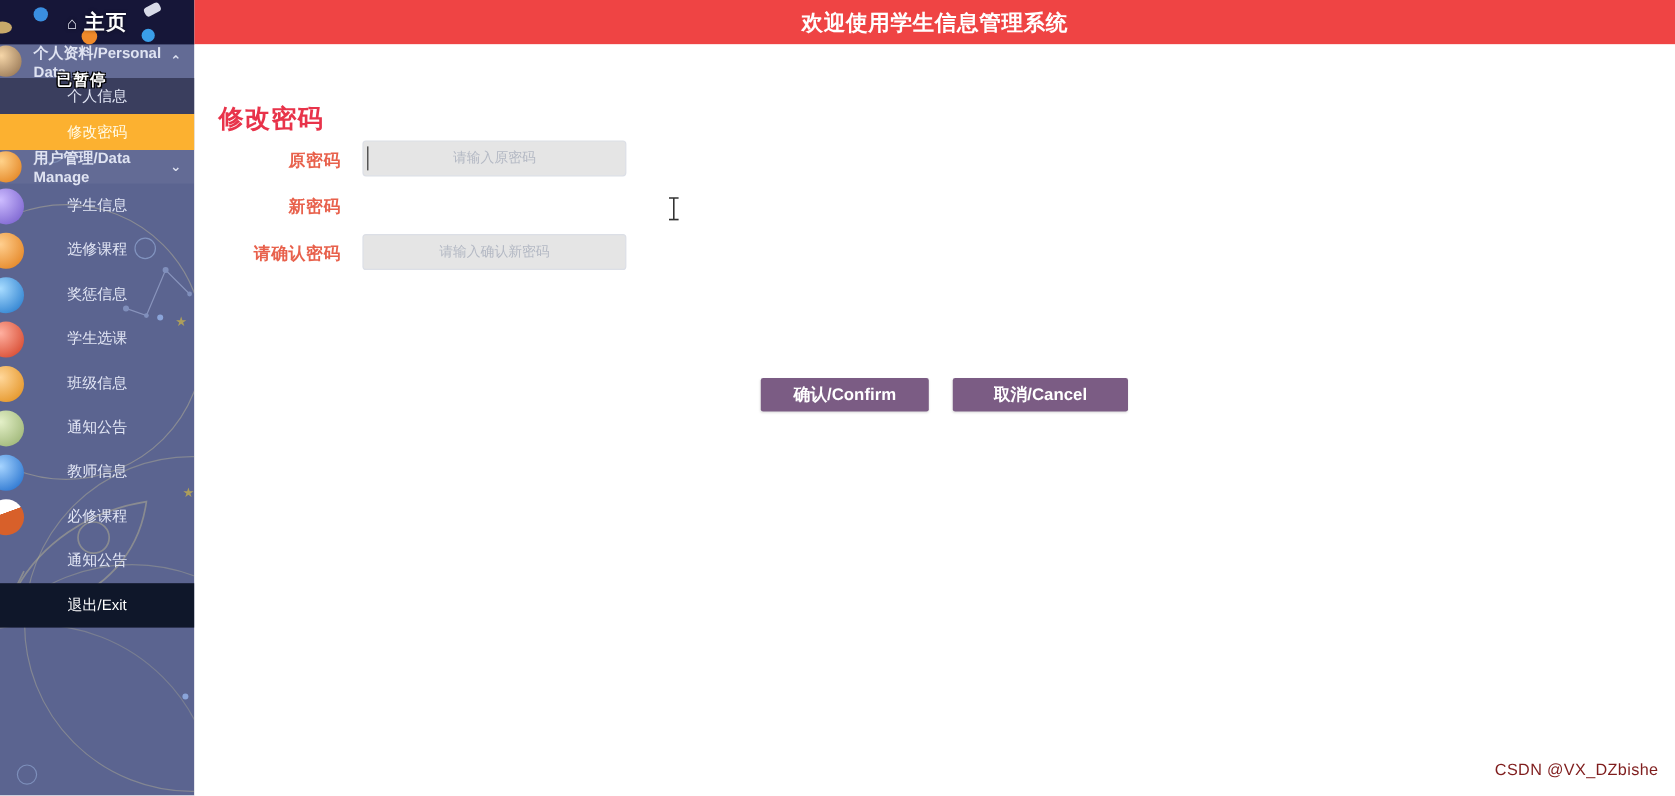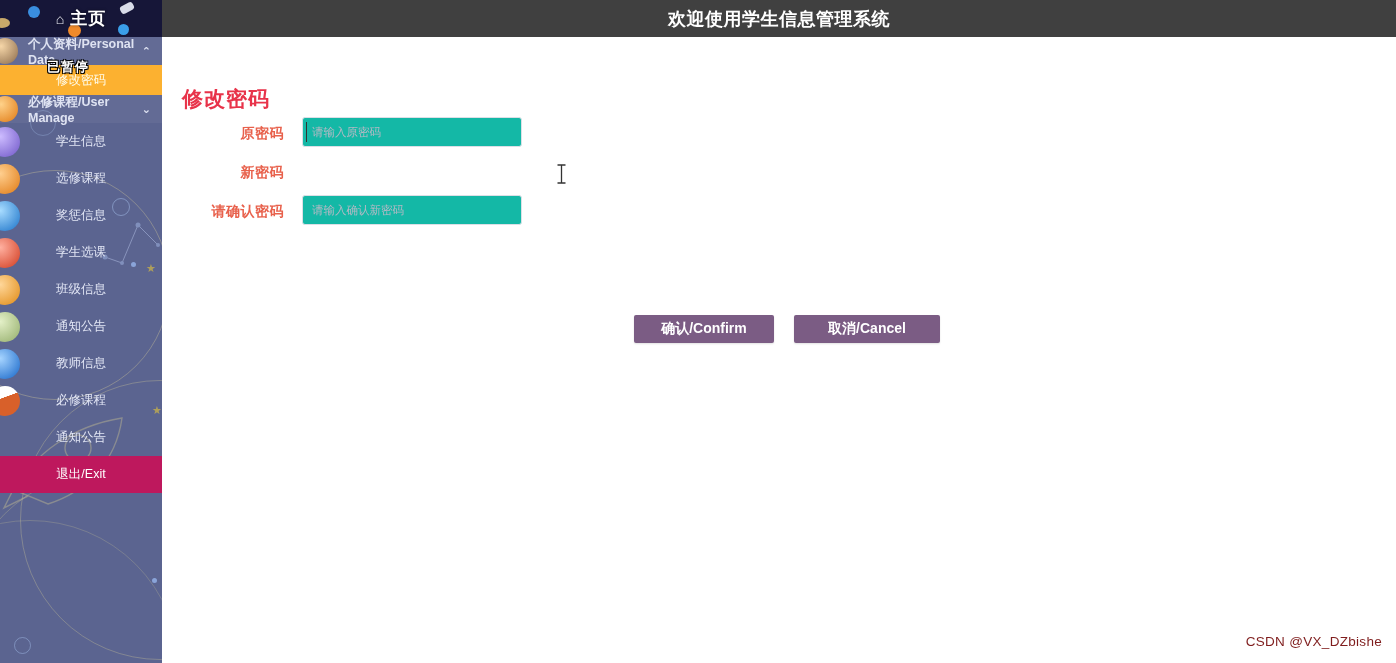--- a/index.html
+++ b/index.html
@@ -75,32 +75,32 @@
   }
   .group-head .chev { position: absolute; right: 11px; top: 50%; transform: translateY(-50%);
                       font-size: 11px; color: #dfe3f2; }
   .menu-item {
     position: relative; height: 37px; width: 162px;
     display: flex; align-items: center; justify-content: center;
     color: #e2e6f5; font-size: 12.5px;
   }
   .menu-item.sub-dark { background: #3a3e5e; height: 30px; }
   .menu-item.active-orange { background: #fcb130; color: #fffbe8; height: 30px; font-weight: 500;}
-  .menu-item.exit { background: #be185d; color: #ffffff; height: 37px; }
+  .menu-item.exit { background: #0f172a; color: #ffffff; height: 37px; }
   .pl-icon {
     position: absolute; left: -10px; top: 50%; transform: translateY(-50%);
     width: 30px; height: 30px; border-radius: 50%;
   }
   .pl-icon.sm { width: 26px; height: 26px; left: -8px; }
 
   
   .topbar {
     position: absolute; left: 162px; top: 0;
     width: 1234px; height: 37px;
-    background: #404040;
+    background: #ef4444;
     display: flex; align-items: center; justify-content: center;
   }
   .topbar-title {
     color: #ffffff; font-size: 18px; font-weight: bold; letter-spacing: .5px;
   }
 
   
   .content {
     position: absolute; left: 162px; top: 37px;
     width: 1234px; height: 626px; background: #ffffff;
@@ -113,25 +113,26 @@
   .form-row { position: relative; height: 39px; margin-bottom: 0px; }
   .form-label {
     position: absolute; left: 0; top: 0; width: 122px;
     text-align: right; line-height: 32px;
     color: #e8614c; font-size: 14px; font-weight: bold; letter-spacing: .5px;
   }
   .form-input {
     position: absolute; left: 140px; top: 0;
     width: 220px; height: 30px;
     border: 1px solid #dcdfe6; border-radius: 3px;
-    background: #14b8a6;
+    background: #e5e5e5;
     font-size: 11.5px; color: #333;
     padding: 0 9px;
     font-family: "Liberation Sans", sans-serif;
     outline: none;
+    text-align: center;
   }
   .form-input::placeholder { color: #b4b9c4; }
   .form-input.focused { border-color: #dcdfe6; }
   .caret {
     position: absolute; left: 144px; top: 5px;
     width: 1px; height: 20px; background: #333;
   }
   .text-cursor {
     position: absolute; left: 394px; top: 127px;
     width: 11px; height: 20px; z-index: 30;
@@ -200,27 +201,30 @@
       </div>
     </div>
 
     <div class="menu">
 
       <div class="group-head">
         <div class="pl-icon sm" style="background:radial-gradient(circle at 35% 32%, #f6d6a8, #8a6a4a);"></div>
         <span>个人资料/Personal Data</span>
         <span class="chev">⌃</span>
       </div>
+      <div class="menu-item sub-dark">
+        <span>个人信息</span>
+      </div>
       <div class="menu-item active-orange">
         <span>修改密码</span>
       </div>
 
       <div class="group-head">
         <div class="pl-icon sm" style="background:radial-gradient(circle at 35% 32%, #ffd28a, #e07a14);"></div>
-        <span>必修课程/User Manage</span>
+        <span>用户管理/Data Manage</span>
         <span class="chev">⌄</span>
       </div>
 
       <div class="menu-item">
         <div class="pl-icon" style="background:radial-gradient(circle at 35% 32%, #cdbcff, #6f56c8);"></div>
         <span>学生信息</span>
       </div>
       <div class="menu-item">
         <div class="pl-icon" style="background:radial-gradient(circle at 35% 32%, #ffcf8f, #e07a14);"></div>
         <span>选修课程</span>

